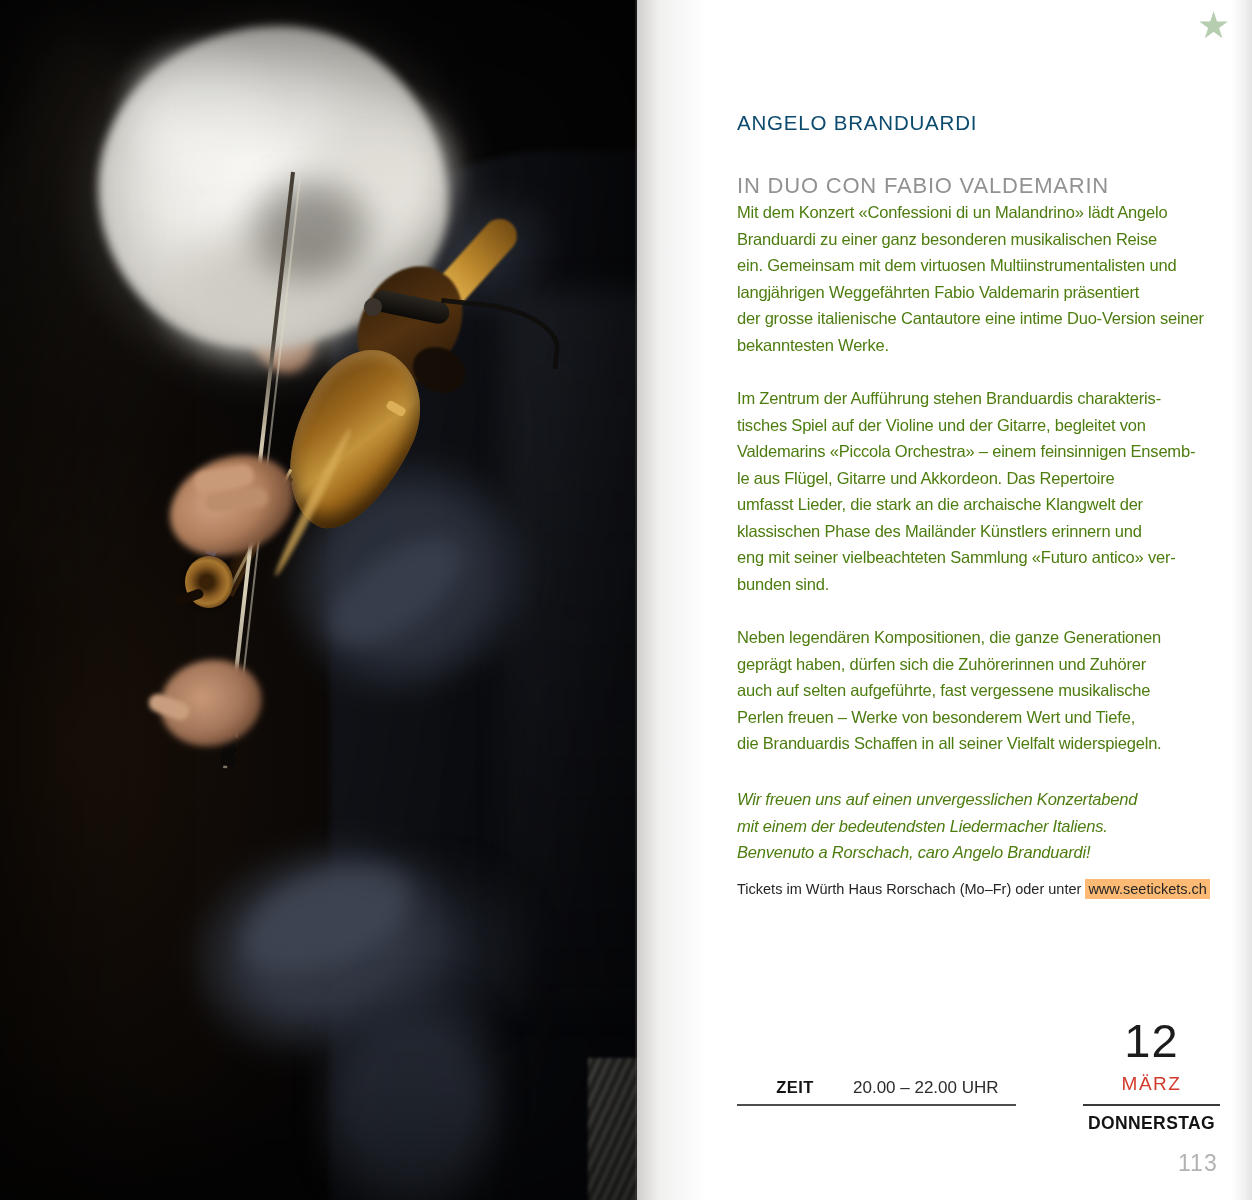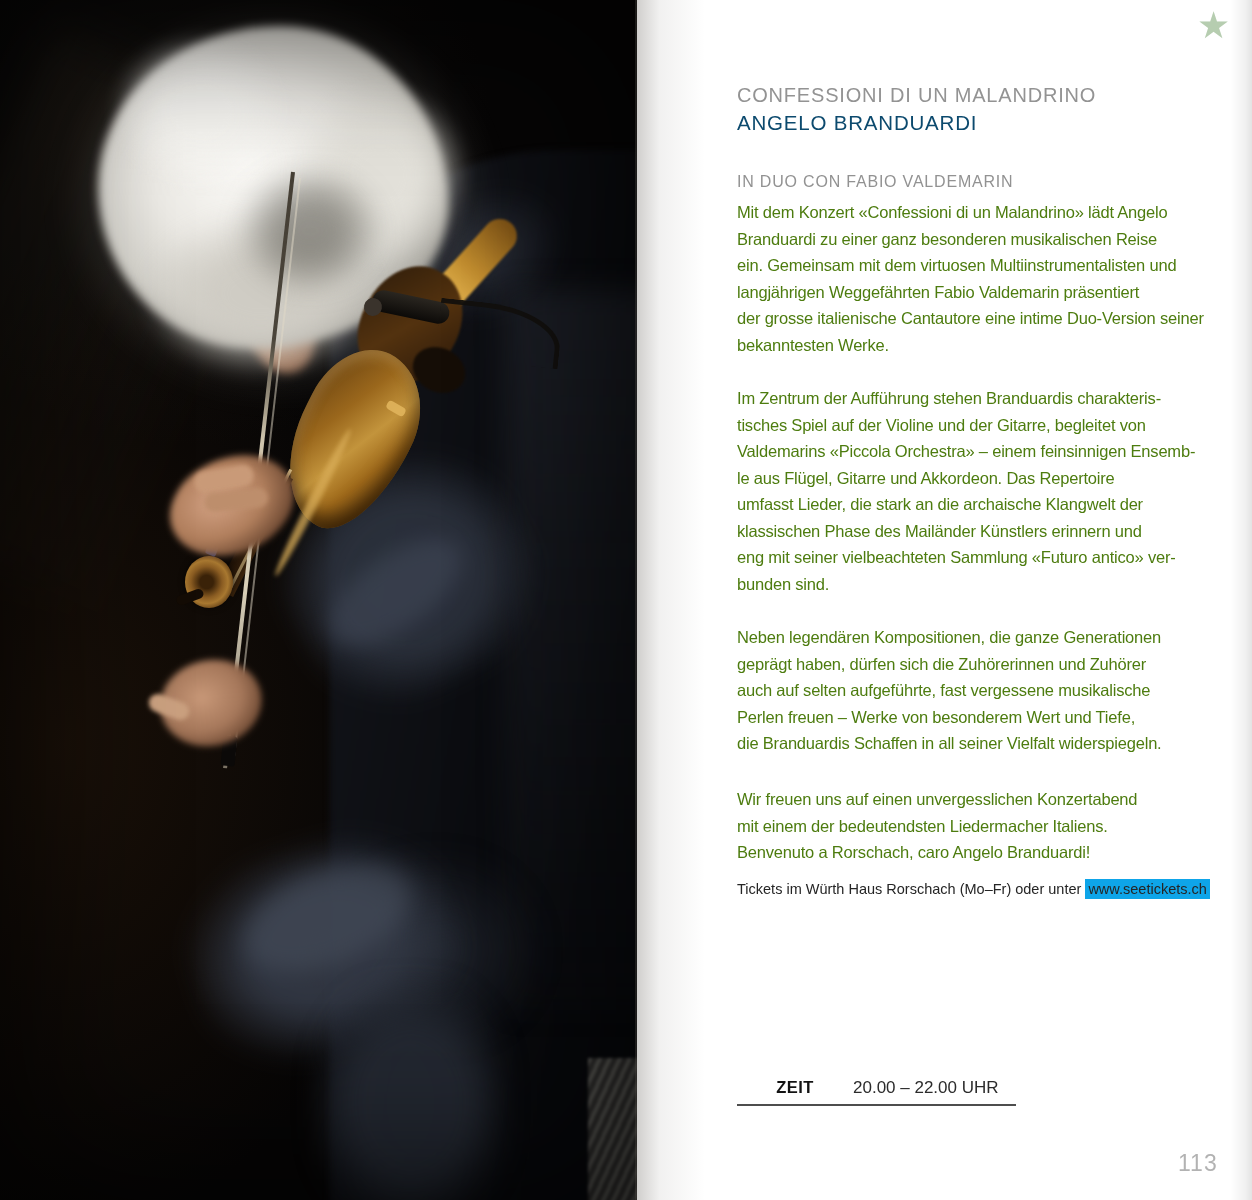--- a/index.html
+++ b/index.html
@@ -104,25 +104,25 @@
     background:linear-gradient(90deg, rgba(90,85,78,0.30) 0%, rgba(120,115,108,0.10) 35%, rgba(255,255,255,0) 100%);}
   .page-edge{position:absolute;left:1230px;top:0;width:22px;height:1200px;
     background:linear-gradient(90deg, rgba(0,0,0,0) 0%, rgba(0,0,0,0.06) 70%, rgba(0,0,0,0.11) 100%);}
 
   
   .star{position:absolute;left:1197px;top:4px;font-size:37px;line-height:44px;color:#b6cdb0;}
   .content{position:absolute;left:737px;top:0;width:505px;height:1200px;}
   .content > *{position:absolute;margin:0;font-weight:400;}
   .t-gray{top:84px;font-size:20px;letter-spacing:0.8px;color:#939393;}
   .t-red{top:111px;font-size:20.5px;letter-spacing:0.8px;color:#0c4a6e;}
-  .t-sub{top:173px;font-size:16px;letter-spacing:0.8px;color:#929292;}
+  .t-sub{top:173px;font-size:22px;letter-spacing:0.8px;color:#929292;}
   .body-p{font-size:16.5px;line-height:26.5px;letter-spacing:-0.2px;color:#4d7c0f;white-space:pre-line;width:505px;}
-  .p1{top:199px;} .p2{top:385px;} .p3{top:624px;} .p4{top:786px;}
+  .p1{top:199px;} .p2{top:385px;} .p3{top:624px;} .p4{top:786px;font-style:italic;}
   .tickets{top:879px;font-size:14.5px;line-height:20px;color:#252525;white-space:nowrap;}
-  .tickets-link{background:#0ea5e9;padding:2px 3px;}
+  .tickets-link{background:#fdba74;padding:2px 3px;}
 
   .details{position:absolute;left:737px;top:1078px;width:279px;}
   .d-row{display:flex;align-items:flex-start;height:26px;}
   .d-lbl{width:116px;font-weight:700;font-size:16.5px;letter-spacing:0.4px;color:#131313;text-align:center;}
   .d-val{font-size:17px;color:#2b2b2b;}
   .d-divider{height:2px;background:#4e4e4e;margin:0 0 8px 0;}
 
   .datebox{position:absolute;left:1083px;top:1016px;width:137px;text-align:center;}
   .db-day{font-size:47px;line-height:50px;letter-spacing:1px;color:#1c1c1c;}
   .db-month{font-size:19px;letter-spacing:1.5px;color:#d23a2b;margin-top:7px;}
@@ -180,21 +180,20 @@
     <div class="ph-mic-arm"></div>
     <div class="ph-vignette"></div>
   </div>
 
   <div class="gutter"></div>
   <div class="page-edge"></div>
 
   <span class="star">★</span>
 
   <div class="content">
-    <h2 class="t-gray">CONFESSIONI DI UN MALANDRINO</h2>
     <h1 class="t-red">ANGELO BRANDUARDI</h1>
     <h3 class="t-sub">IN DUO CON FABIO VALDEMARIN</h3>
     <p class="body-p p1">Mit dem Konzert «Confessioni di un Malandrino» lädt Angelo
 Branduardi zu einer ganz besonderen musikalischen Reise
 ein. Gemeinsam mit dem virtuosen Multiinstrumentalisten und
 langjährigen Weggefährten Fabio Valdemarin präsentiert
 der grosse italienische Cantautore eine intime Duo-Version seiner
 bekanntesten Werke.</p>
     <p class="body-p p3">Neben legendären Kompositionen, die ganze Generationen
 geprägt haben, dürfen sich die Zuhörerinnen und Zuhörer
@@ -216,16 +215,22 @@
   </div>
 
   <div class="details">
     <div class="d-row">
       <span class="d-lbl">ZEIT</span>
       <span class="d-val">20.00 – 22.00 UHR</span>
     </div>
     <div class="d-divider"></div>
   </div>
 
+  <div class="datebox">
+    <div class="db-day">12</div>
+    <div class="db-month">MÄRZ</div>
+    <div class="db-divider"></div>
+    <div class="db-weekday">DONNERSTAG</div>
+  </div>
 
   <div class="pagenum">113</div>
 
 </div>
 
 </body></html>

